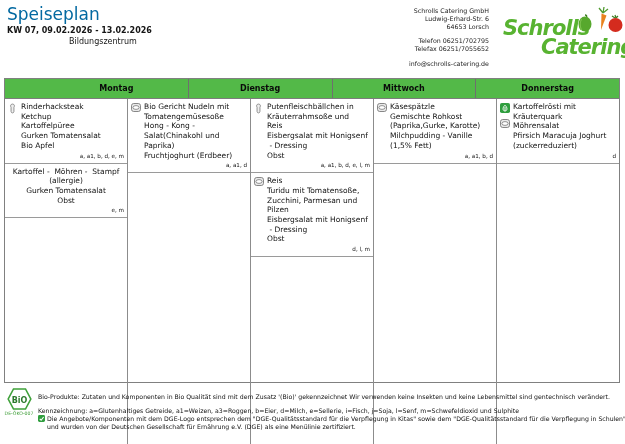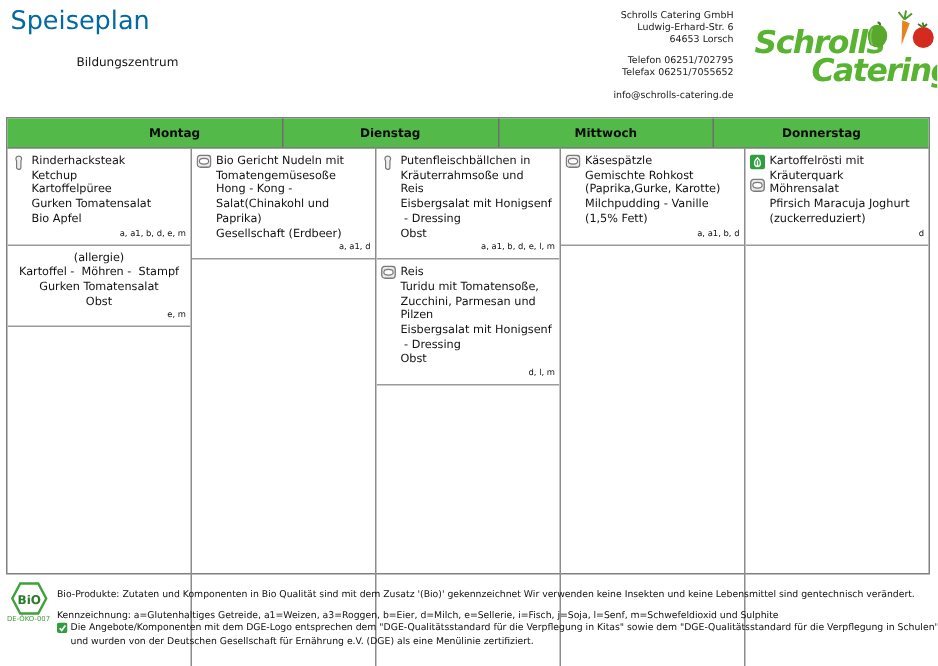--- a/index.html
+++ b/index.html
@@ -2,21 +2,21 @@
 <html><head>
 <meta charset="utf-8">
 <style>
   html,body{margin:0;padding:0;background:#fff;}
   .page{position:relative;width:625px;height:444px;background:#fff;overflow:hidden;
         font-family:"DejaVu Sans","Liberation Sans",sans-serif;color:#111;}
 
   
   .title{position:absolute;left:7px;top:4px;font-size:17px;color:#0369a1;font-weight:normal;}
   .sub-week{position:absolute;left:7px;top:26px;font-size:8px;font-weight:bold;color:#151515;}
-  .sub-loc{position:absolute;left:7px;top:37px;font-size:8px;color:#151515;padding-left:44px;}
+  .sub-loc{position:absolute;left:25px;top:37px;font-size:8px;color:#151515;padding-left:44px;}
 
   .company{position:absolute;right:136px;top:7px;text-align:right;font-size:6.3px;line-height:8px;color:#222;}
   .company .gap1{margin-top:6px;}
   .company .gap2{margin-top:7px;}
 
   .logo{position:absolute;left:503px;top:4px;width:120px;height:56px;}
   .logo-s{position:absolute;left:0px;top:12px;font-size:21px;font-style:italic;font-weight:bold;
           letter-spacing:-1px;color:#58b331;}
   .logo-c{position:absolute;left:38px;top:31px;font-size:21px;font-style:italic;font-weight:bold;
           letter-spacing:-1px;color:#58b331;}
@@ -50,20 +50,21 @@
   .fl3{display:flex;align-items:flex-start;gap:2px;}
   .fl4{padding-left:9px;}
   .dge-ic{flex:none;display:inline-block;margin-top:0px;}
 </style>
 </head>
 <body>
 
 <div class="page">
 
   <div class="title">Speiseplan</div>
+  <div class="sub-week">KW 07, 09.02.2026 - 13.02.2026</div>
   <div class="sub-loc">Bildungszentrum</div>
 
   <div class="company">
     <div>Schrolls Catering GmbH</div>
     <div>Ludwig-Erhard-Str. 6</div>
     <div>64653 Lorsch</div>
     <div class="gap1">Telefon 06251/702795</div>
     <div>Telefax 06251/7055652</div>
     <div class="gap2">info@schrolls-catering.de</div>
   </div>
@@ -110,22 +111,22 @@
                 <div class="meal-line">Kartoffelpüree</div>
                 <div class="meal-line">Gurken Tomatensalat</div>
                 <div class="meal-line">Bio Apfel</div>
               </div>
             </div>
             <div class="allergens">a, a1, b, d, e, m</div>
           </div>
           <div class="meal-card center">
             <div class="meal-row">
               <div class="meal-lines">
+                <div class="meal-line">Kartoffel -  Möhren -  Stampf</div>
                 <div class="meal-line">(allergie)</div>
-                <div class="meal-line">Kartoffel -  Möhren -  Stampf</div>
                 <div class="meal-line">Gurken Tomatensalat</div>
                 <div class="meal-line">Obst</div>
               </div>
             </div>
             <div class="allergens">e, m</div>
           </div>
         </div>
         <div class="day-column">
           <div class="meal-card">
             <div class="meal-row">
@@ -134,21 +135,21 @@
                     <rect x="0.5" y="0.5" width="9" height="8" rx="2.2" fill="#e9e9e9" stroke="#7a7a7a" stroke-width="0.9"></rect>
                     <ellipse cx="5" cy="4.5" rx="3.1" ry="1.9" fill="#fff" stroke="#7a7a7a" stroke-width="0.8"></ellipse>
                   </svg></span>
               </div>
               <div class="meal-lines">
                 <div class="meal-line">Bio Gericht Nudeln mit</div>
                 <div class="meal-line">Tomatengemüsesoße</div>
                 <div class="meal-line">Hong - Kong -</div>
                 <div class="meal-line">Salat(Chinakohl und</div>
                 <div class="meal-line">Paprika)</div>
-                <div class="meal-line">Gesellschaft (Erdbeer)</div>
+                <div class="meal-line">Fruchtjoghurt (Erdbeer)</div>
               </div>
             </div>
             <div class="allergens">a, a1, d</div>
           </div>
         </div>
         <div class="day-column">
           <div class="meal-card">
             <div class="meal-row">
               <div class="icon-col">
                 <span><svg width="9" height="12" viewBox="0 0 10 13">

